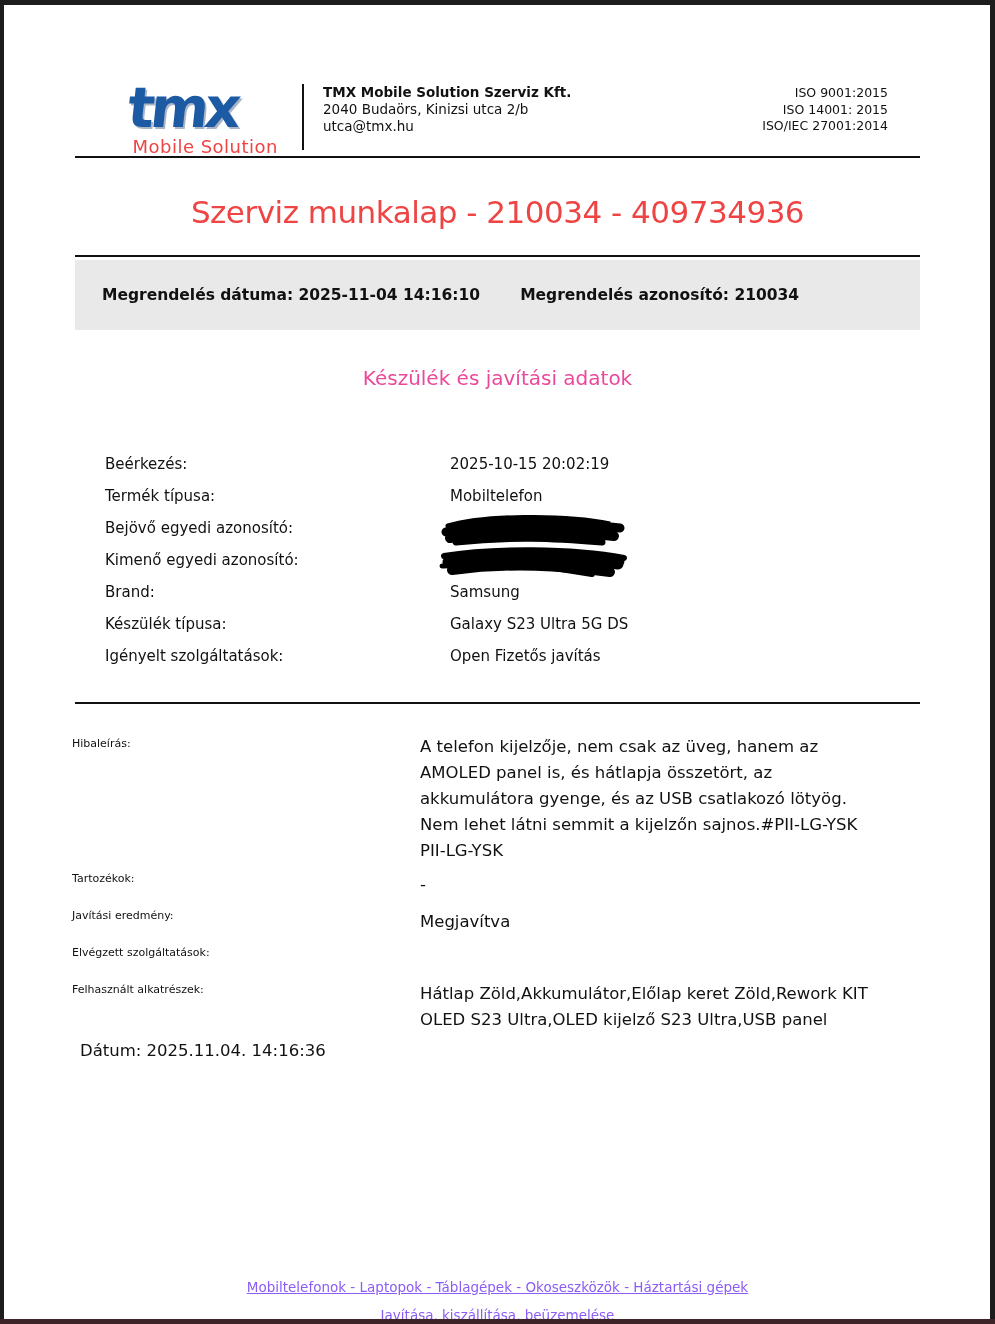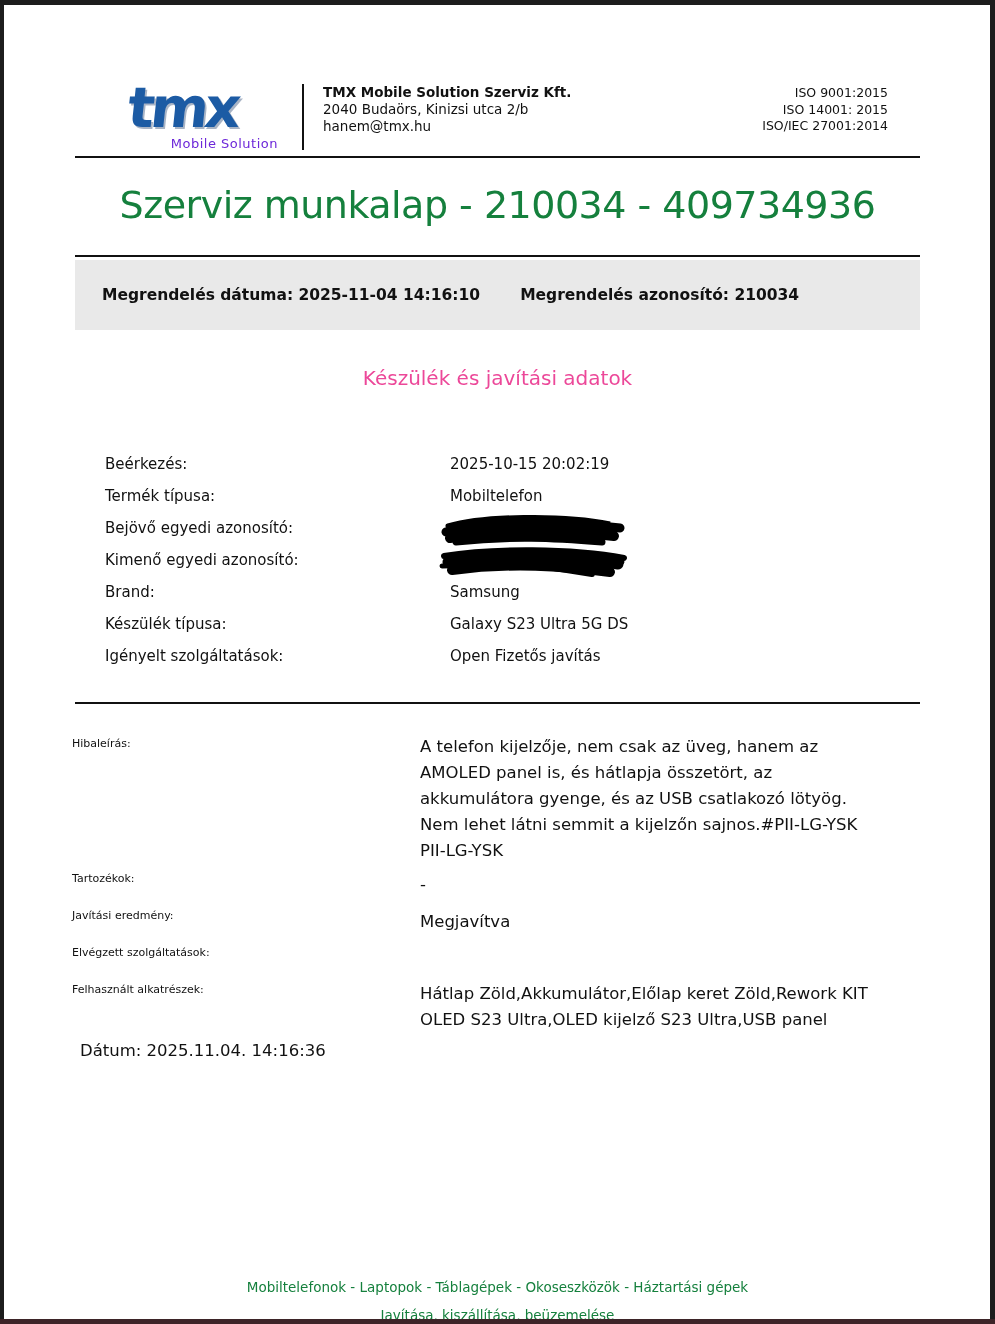--- a/index.html
+++ b/index.html
@@ -17,34 +17,34 @@
   .frame.right{right:0;top:0;bottom:0;width:5px;}
   .frame.bottom{left:0;bottom:0;right:0;height:5px;background:#3d2428;}
 
   
   .logo{position:absolute;left:128px;top:82px;width:150px;}
   .logo .word{
     font-weight:bold;font-size:56px;line-height:52px;letter-spacing:-4px;
     color:#1c5ba4;transform:skewX(-6deg);display:inline-block;
     text-shadow:2px 2px 0 rgba(10,40,90,.35);
   }
-  .logo .sub{display:block;text-align:right;color:#6d28d9;font-size:13px;margin-top:2px;letter-spacing:.5px;}
+  .logo .sub{display:block;text-align:right;color:#ef4444;font-size:18px;margin-top:2px;letter-spacing:.5px;}
   .vsep{position:absolute;left:302px;top:84px;width:2px;height:66px;background:#111;}
   .company{position:absolute;left:316px;top:84px;font-size:13.5px;line-height:17px;margin-left:7px;}
   .company .name{font-weight:bold;}
   .iso{position:absolute;right:107px;top:85px;text-align:right;font-size:12.5px;line-height:16.5px;}
 
   .rule{position:absolute;left:75px;right:75px;height:2px;background:#111;}
   .rule1{top:156px;}
   .rule2{top:255px;}
   .rule3{top:702px;}
 
   .doc-title{
-    position:absolute;left:75px;right:75px;top:183px;text-align:center;
-    font-size:38px;letter-spacing:-0.5px;color:#15803d;
+    position:absolute;left:75px;right:75px;top:194px;text-align:center;
+    font-size:31px;letter-spacing:-0.5px;color:#ef4444;
   }
 
   .graybar{
     position:absolute;left:75px;right:75px;top:260px;height:70px;background:#e9e9e9;
     display:flex;align-items:center;gap:40px;padding-left:27px;box-sizing:border-box;
     font-size:15.5px;font-weight:bold;
   }
 
   .section-title{
     position:absolute;left:75px;right:75px;top:366px;text-align:center;font-size:20px;color:#ec4899;
@@ -55,38 +55,38 @@
   .frow{position:relative;height:32px;font-size:15px;}
   .frow .lbl{position:absolute;left:30px;top:4px;}
   .frow .val{position:absolute;left:375px;top:4px;}
   .scribble{position:absolute;left:367px;top:-3px;width:185px;height:36px;overflow:visible;}
 
   
   .rlabel{position:absolute;left:72px;font-size:11px;}
   .rvalue{position:absolute;left:420px;font-size:16.5px;line-height:26px;white-space:pre-line;width:500px;}
   .date-line{position:absolute;left:80px;top:1041px;font-size:16.5px;}
 
-  .footer-line{position:absolute;left:0;right:0;text-align:center;font-size:13.5px;color:#15803d;}
+  .footer-line{position:absolute;left:0;right:0;text-align:center;font-size:13.5px;color:#8b5cf6;text-decoration:underline;}
   .footer1{top:1279px;}
   .footer2{top:1307px;}
 </style>
 </head>
 <body>
 
 <div class="page">
 
   <div class="logo">
     <span class="word">tmx</span>
     <span class="sub">Mobile Solution</span>
   </div>
   <div class="vsep"></div>
   <div class="company">
     <div class="name">TMX Mobile Solution Szerviz Kft.</div>
     <div>2040 Budaörs, Kinizsi utca 2/b</div>
-    <div>hanem@tmx.hu</div>
+    <div>utca@tmx.hu</div>
   </div>
   <div class="iso">
     <div>ISO 9001:2015</div>
     <div>ISO 14001: 2015</div>
     <div>ISO/IEC 27001:2014</div>
   </div>
 
   <div class="rule rule1"></div>
 
   <div class="doc-title">Szerviz munkalap - 210034 - 409734936</div>

